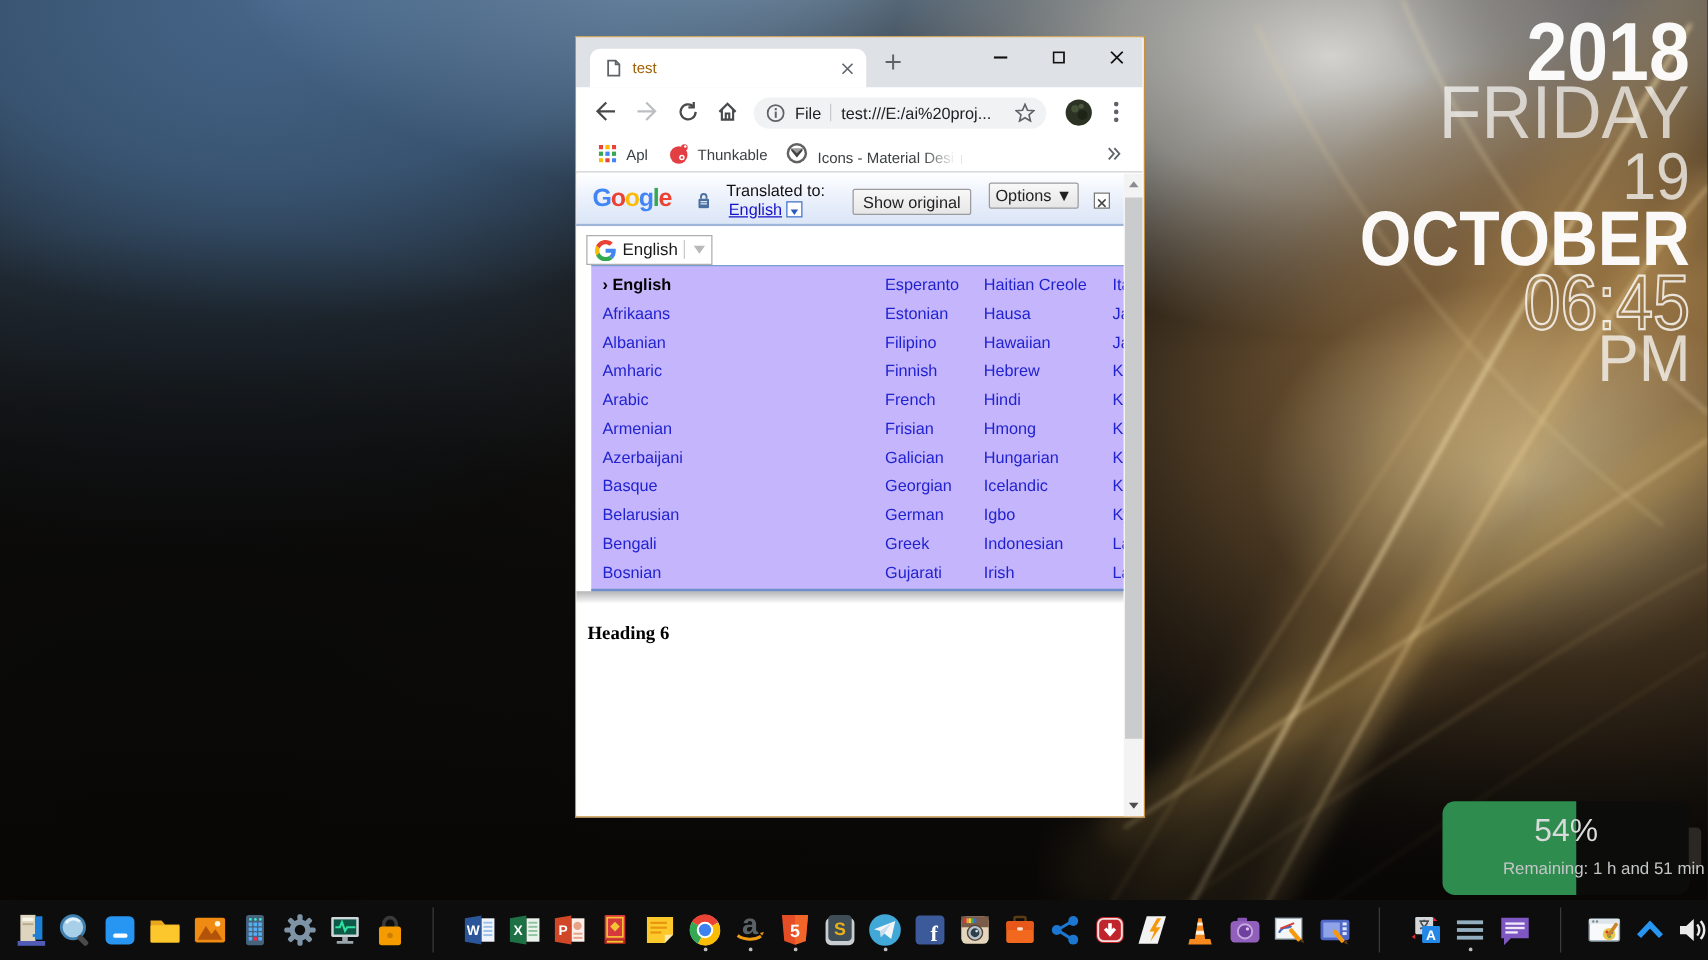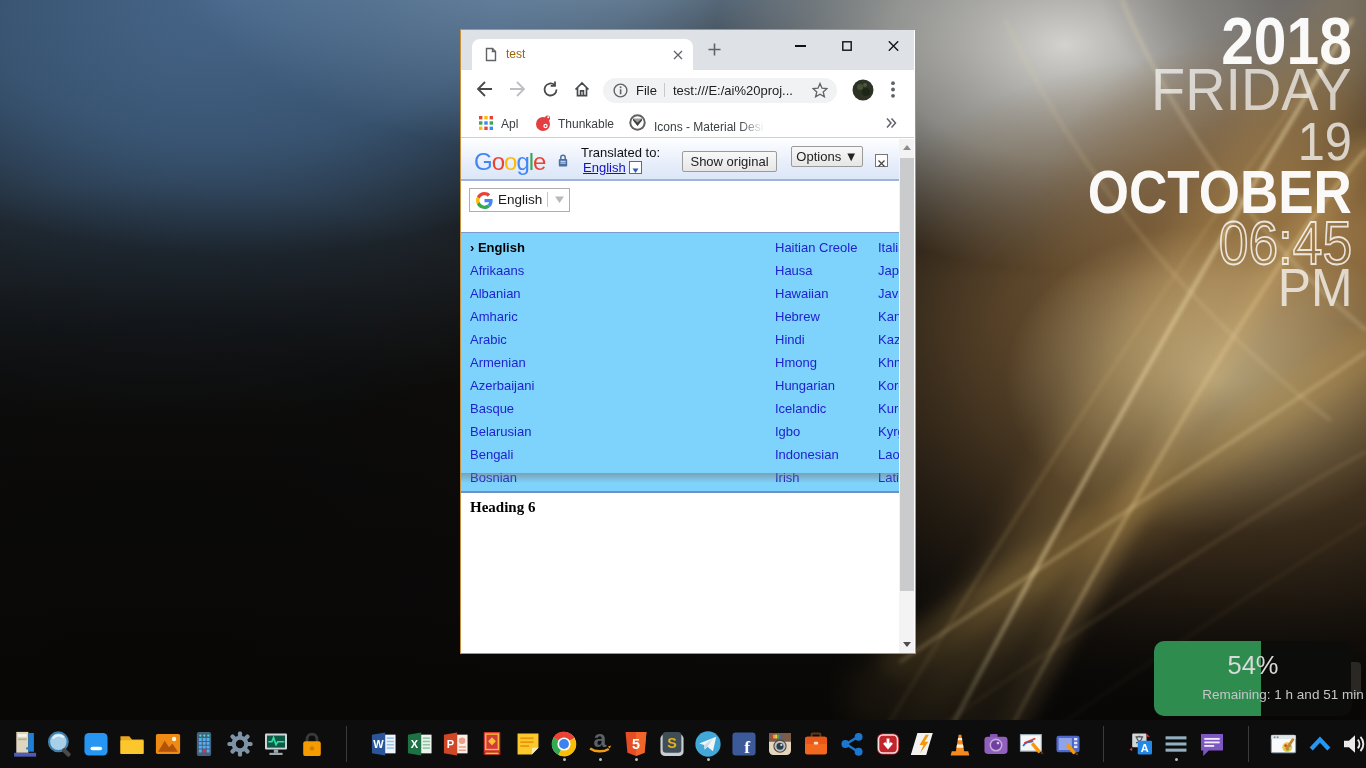--- a/index.html
+++ b/index.html
@@ -31,22 +31,22 @@
     border-bottom:1px solid #cdcfd2;}
   #infobar{position:absolute;left:0;top:108.5px;width:438px;height:42px;
     background:linear-gradient(#fdfeff, #e9effb 55%, #dbe6f7);border-bottom:2px solid #9fb4d8;}
   #page{position:absolute;left:0;top:150.5px;width:438px;height:471.5px;background:#fff;overflow:hidden;}
   #vscroll{position:absolute;left:438px;top:108.5px;width:15px;height:514px;background:#f2f3f2;}
   .btn37{display:inline-block;border:1px solid #9b9b9b;border-radius:2px;
     background:linear-gradient(#f8f8f8,#e6e6e6);font-size:13px;color:#222;text-align:center;}
   
   #langbox{position:absolute;left:8px;top:7.5px;width:100.5px;height:23.5px;background:#fff;
     border:1px solid #aeaeae;font-size:13.5px;color:#1a1a1a;}
-  #list{position:absolute;left:0px;top:31.5px;width:438px;height:260.5px;background:#7dd3fc;
-    border-top:1.5px solid #7b9cd1;border-bottom:2px solid #6f8fc8;overflow:hidden;margin-top:20px;}
+  #list{position:absolute;left:12px;top:31.5px;width:438px;height:260.5px;background:#c4b5fd;
+    border-top:1.5px solid #7b9cd1;border-bottom:2px solid #6f8fc8;overflow:hidden;}
   .lcol{position:absolute;top:3px;font-size:13px;line-height:23px;color:#2122cf;white-space:pre;}
   
   #taskbar{position:absolute;left:0;top:720px;width:1366px;height:48px;background:#0d0d0d;}
   .tsep{position:absolute;top:6px;width:1px;height:36px;background:#3a3a3a;}
   .tdot{position:absolute;top:38px;width:3px;height:3px;border-radius:2px;background:#bdbdbd;}
   .ticon{position:absolute;top:10px;width:28px;height:28px;transform:scale(1.1);transform-origin:50% 50%;}
 </style>
 </head>
 <body>
 <svg id="bg" viewBox="0 0 1366 768" preserveAspectRatio="none">
@@ -242,21 +242,21 @@
     </svg>
     <div class="abs" style="left:193px;top:8px;width:115px;height:15px;overflow:hidden;">
       <span style="font-size:12px;color:#3c4043;white-space:nowrap;">Icons - Material Design</span>
       <div class="abs" style="right:0;top:0;width:30px;height:15px;background:linear-gradient(90deg,rgba(255,255,255,0),#fff 85%);"></div>
     </div>
     <svg class="abs" style="left:424px;top:8px;" width="12" height="12" viewBox="0 0 12 12">
       <path d="M2,1.5 L6,6 L2,10.5 M6.5,1.5 L10.5,6 L6.5,10.5" fill="none" stroke="#5f6368" stroke-width="1.5"></path>
     </svg>
   </div>
   <div id="infobar">
-    <span class="abs" style="left:13px;top:9px;font-size:24px;font-weight:normal;letter-spacing:-1px;">
+    <span class="abs" style="left:13px;top:9px;font-size:20px;font-weight:bold;letter-spacing:-1px;">
       <span style="color:#4285f4;">G</span><span style="color:#ea4335;">o</span><span style="color:#fbbc05;">o</span><span style="color:#4285f4;">g</span><span style="color:#34a853;">l</span><span style="color:#ea4335;">e</span>
     </span>
     <svg class="abs" style="left:97px;top:15px;" width="10" height="13" viewBox="0 0 10 13">
       <rect x="0.8" y="5" width="8.4" height="7.5" rx="1" fill="#4a6fa0"></rect>
       <path d="M2.8,5 V3.4 a2.2,2.2 0 0 1 4.4,0 V5" fill="none" stroke="#4a6fa0" stroke-width="1.5"></path>
       <rect x="2.4" y="6.8" width="5.2" height="1" fill="#dde7f5"></rect>
       <rect x="2.4" y="8.6" width="5.2" height="1" fill="#dde7f5"></rect>
     </svg>
     <span class="abs" style="left:120px;top:6px;font-size:13px;color:#111;">Translated to:</span>
     <span class="abs" style="left:122px;top:21px;font-size:13px;color:#1511c8;text-decoration:underline;">English</span>
@@ -292,20 +292,31 @@
 Afrikaans
 Albanian
 Amharic
 Arabic
 Armenian
 Azerbaijani
 Basque
 Belarusian
 Bengali
 Bosnian</div>
+      <div class="lcol" style="left:235px;">Esperanto
+Estonian
+Filipino
+Finnish
+French
+Frisian
+Galician
+Georgian
+German
+Greek
+Gujarati</div>
       <div class="lcol" style="left:314px;">Haitian Creole
 Hausa
 Hawaiian
 Hebrew
 Hindi
 Hmong
 Hungarian
 Icelandic
 Igbo
 Indonesian

